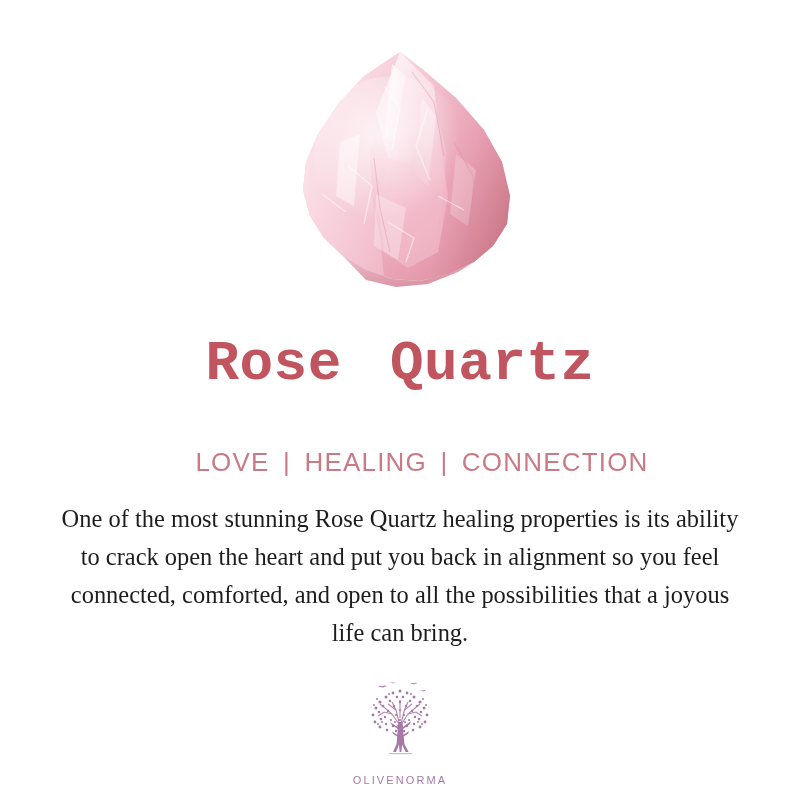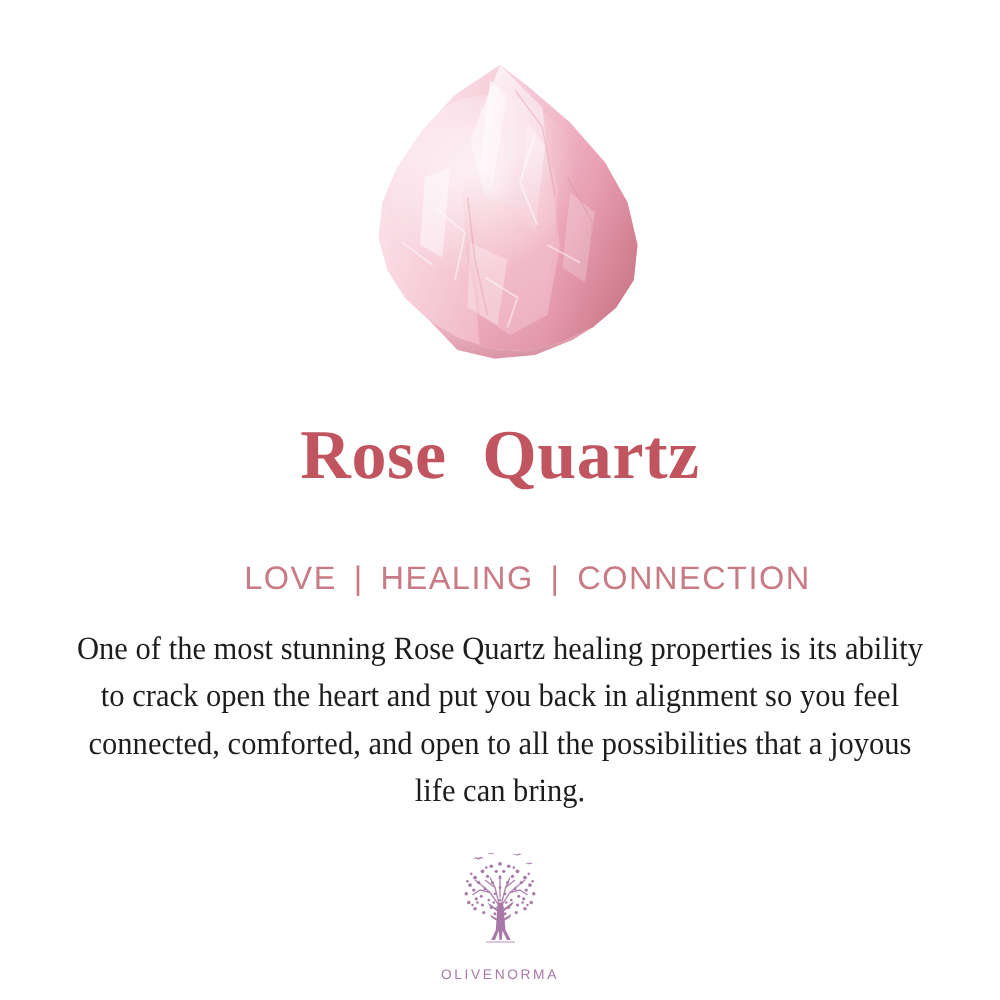--- a/index.html
+++ b/index.html
@@ -41,21 +41,21 @@
     display: block;
   }
 
   
   .title {
     position: absolute;
     left: 0;
     top: 332px;
     width: 800px;
     text-align: center;
-    font-family: Liberation Serif, serif;
+    font-family: Liberation Mono, monospace;
     font-weight: 700;
     font-size: 56px;
     line-height: 64px;
     letter-spacing: 0.5px;
     word-spacing: 14px;
     color: #c1555f;
     white-space: nowrap;
   }
 
   

